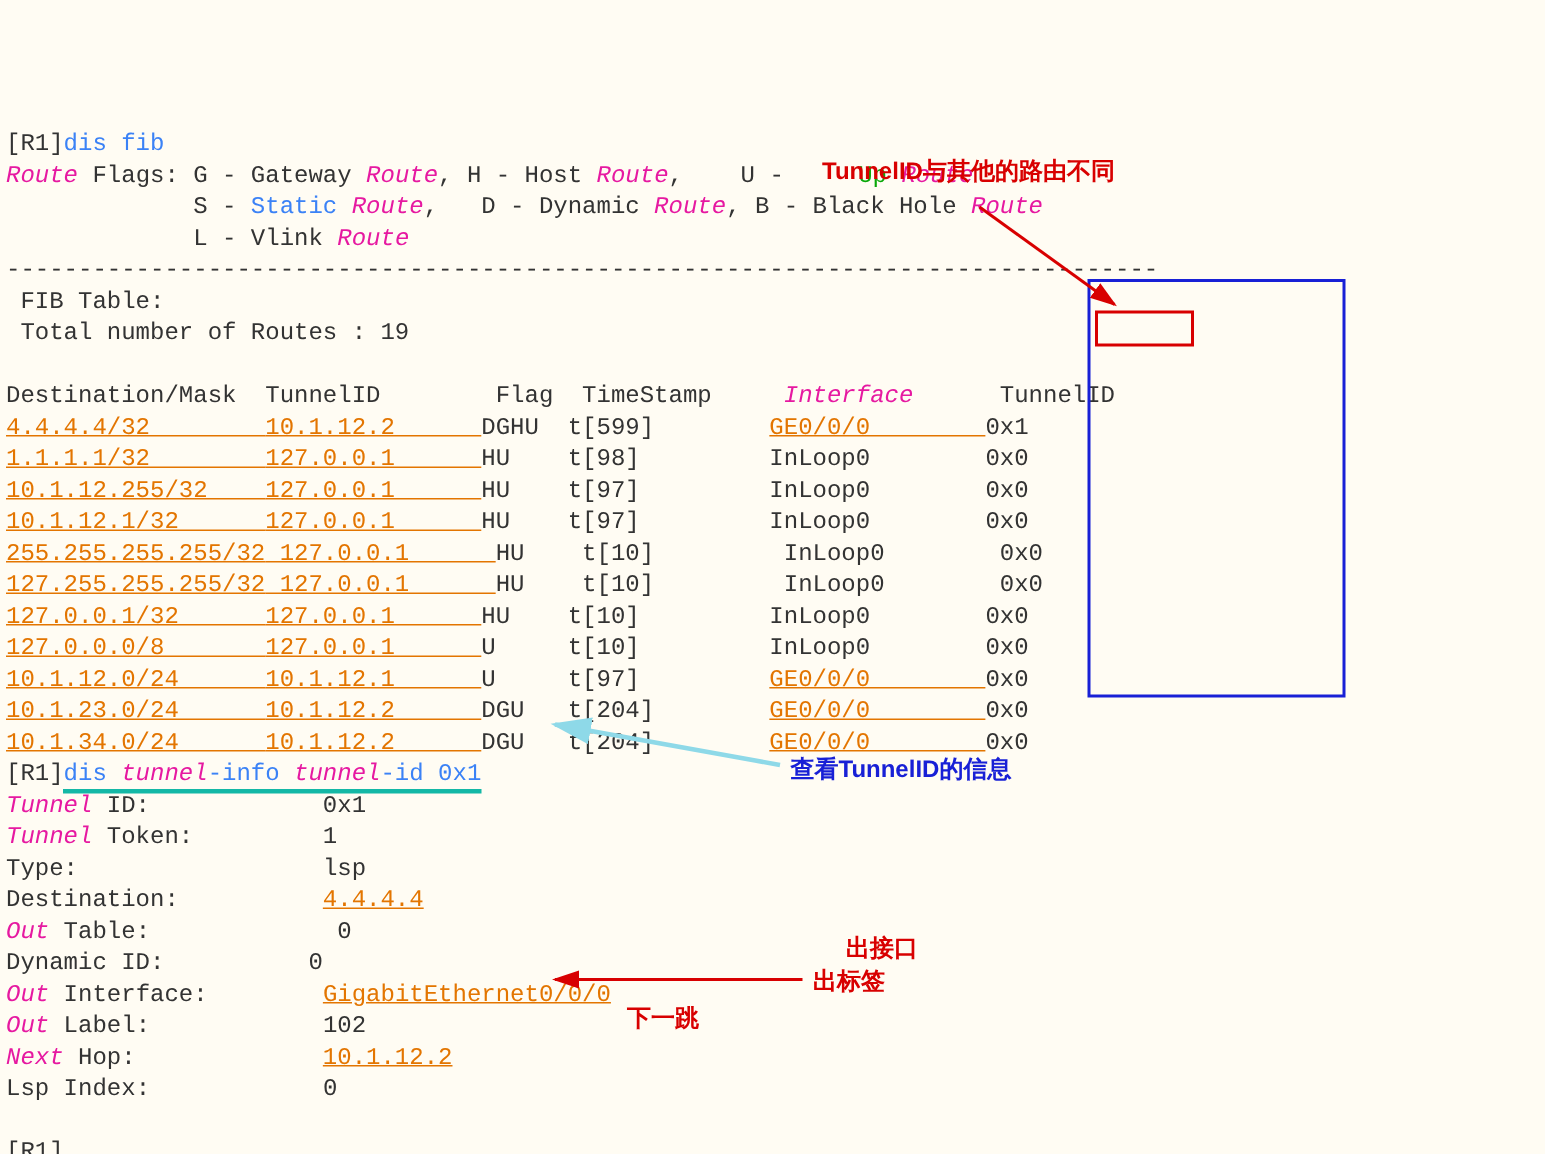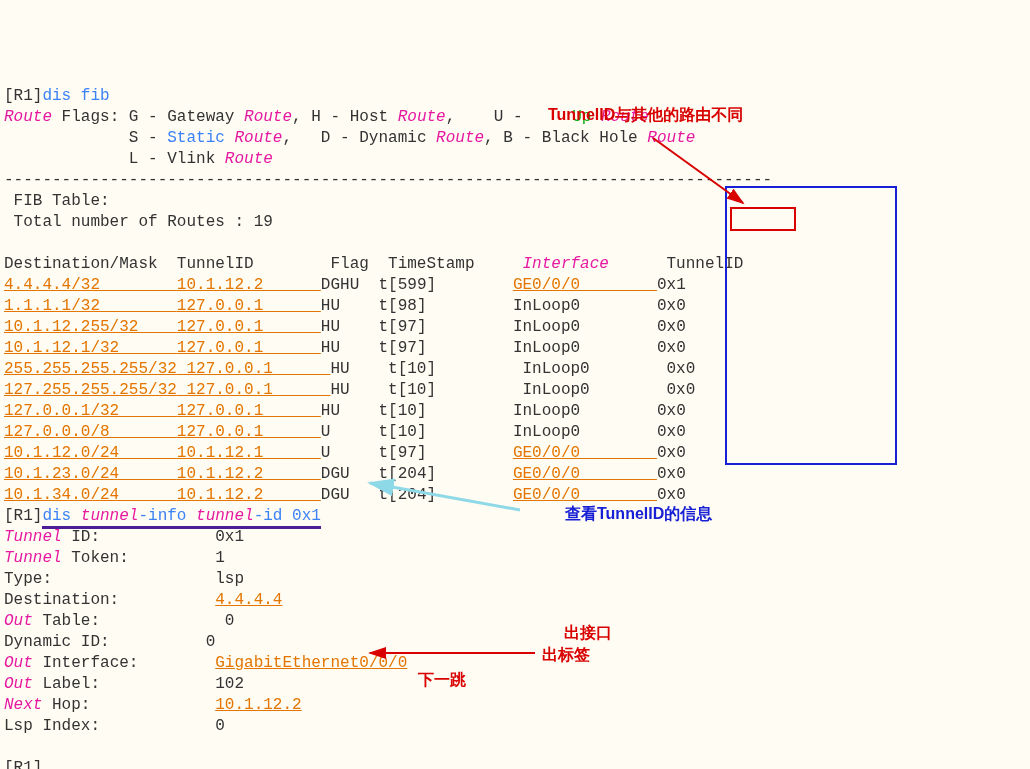--- a/index.html
+++ b/index.html
@@ -15,38 +15,37 @@
   }
   .magenta { color: #e619a1; font-style: italic; }
   .green   { color: #09a809; margin-left: 40px; }
   .teal    { color: #3b82f6; }
   .orange  { color: #e37500; text-decoration: underline; }
   .dashed-sep {
     color: #333;
     letter-spacing: 0;
   }
   .underline-cyan {
-    border-bottom: 3px solid #4c1d95;
+    border-bottom: 3px solid #14b8a6;
     padding-bottom: 1px;
     margin-top: 12px;
   }
   .red-annot {
     position: absolute;
     color: #d80000;
     font-weight: bold;
     font-family: "SimHei","Microsoft YaHei",sans-serif;
     font-size: 16px;
   }
   .blue-annot {
     position: absolute;
     color: #1820d6;
     font-weight: bold;
     font-family: "SimHei","Microsoft YaHei",sans-serif;
     font-size: 16px;
-    margin-left: 38px;
   }
   .blue-box {
     position: absolute;
     border: 2px solid #1820d6;
     pointer-events: none;
   }
   .red-box {
     position: absolute;
     border: 2px solid #d80000;
     pointer-events: none;

